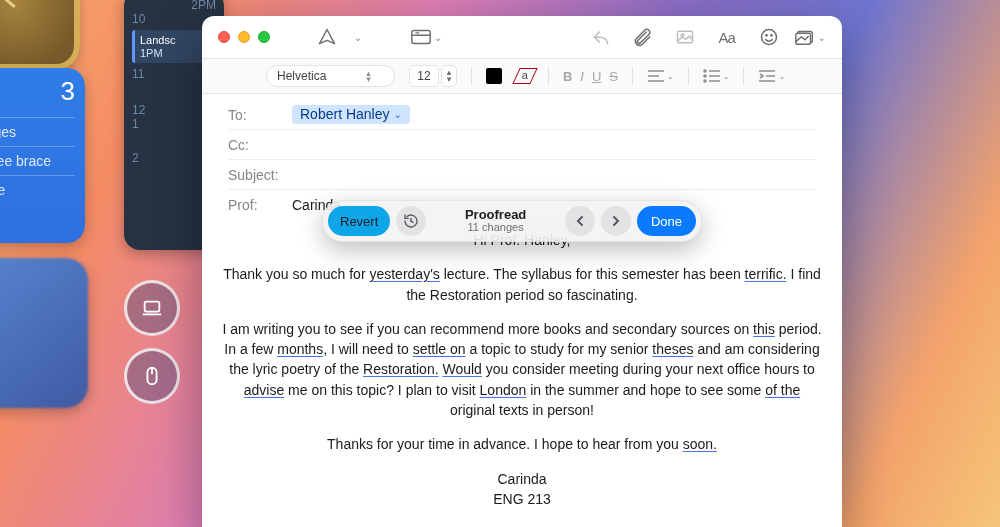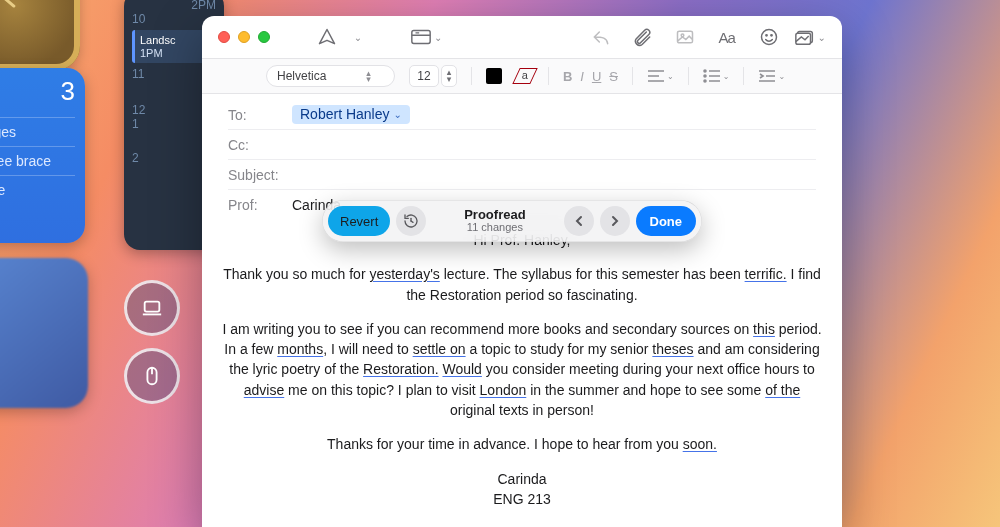--- a/index.html
+++ b/index.html
@@ -98,21 +98,21 @@
     box-shadow: 0 8px 24px rgba(0,0,0,.25), inset 0 0 0 0.6px rgba(0,0,0,.12);
     display:flex; align-items:center; padding:0 6px; gap:6px;
   }
   .pill-btn{ height:30px; border-radius:16px; border:none; padding:0 12px; font-size:13px;
     background:#0ea5e9; color:#1d1d1f; display:inline-flex; align-items:center; gap:6px; cursor:pointer;}
   .pill-ghost{height:30px;width:30px;border-radius:16px;background:#e3e3e6;display:inline-flex;align-items:center;justify-content:center;color:#58585c;}
   .pop-center{flex:1;text-align:center;line-height:1.05;}
   .pop-center .t{font-size:13px;font-weight:600;color:#1d1d1f;}
   .pop-center .s{font-size:11px;color:#6e6e73;}
   .nav-btn{height:30px;width:30px;border-radius:16px;background:#e3e3e6;color:#58585c;display:inline-flex;align-items:center;justify-content:center;font-size:14px;cursor:pointer;}
-  .done-btn{height:30px;border-radius:16px;border:none;padding:0 14px;font-size:13px;font-weight:700;
+  .done-btn{height:30px;border-radius:16px;border:none;padding:0 14px;font-size:13px;font-weight:400;
     background:#0a7bff;color:#fff;cursor:pointer;}
 </style>
 </head>
 <body>
 
 <div class="left-stack">
   <div class="clock-wid"></div>
 
   <div class="reminders-wid">
 

